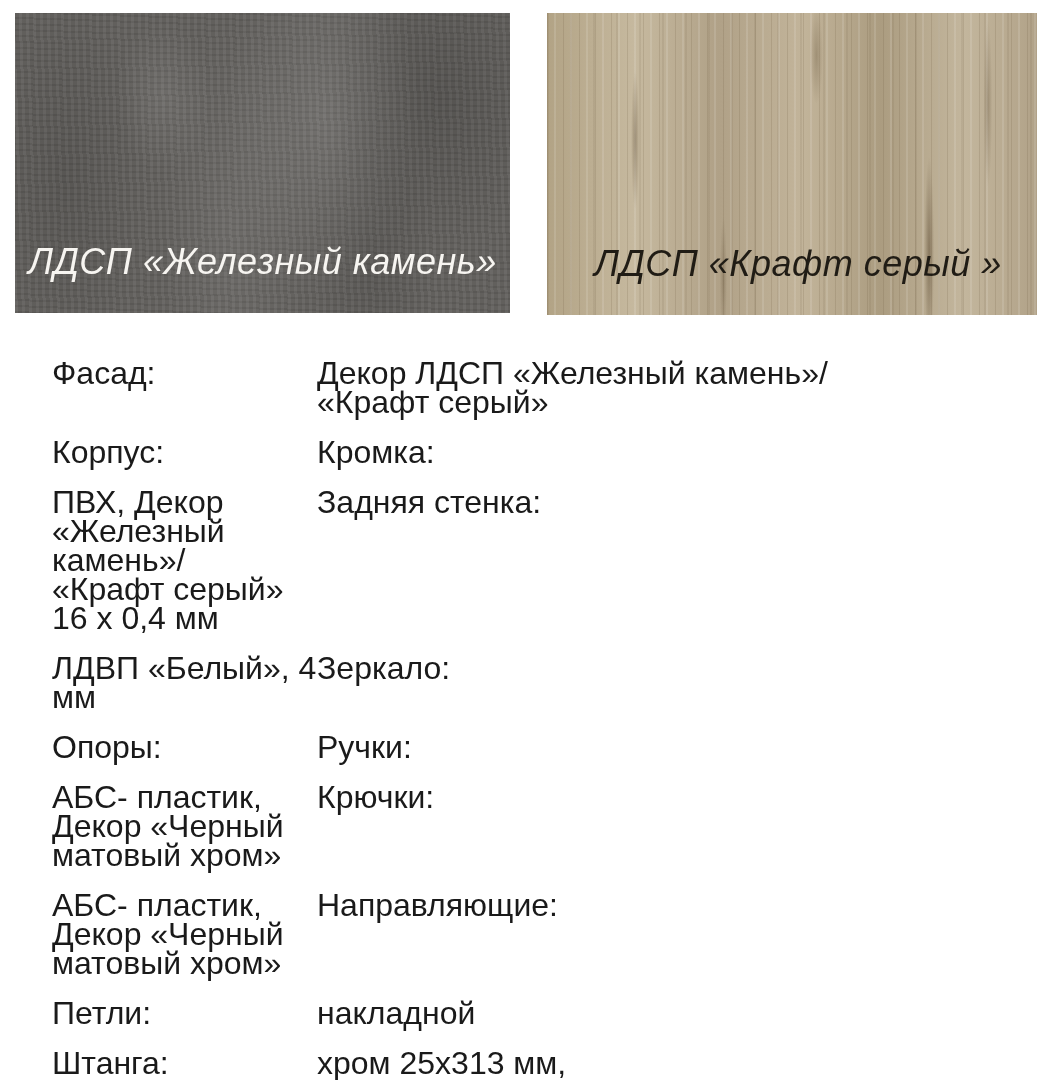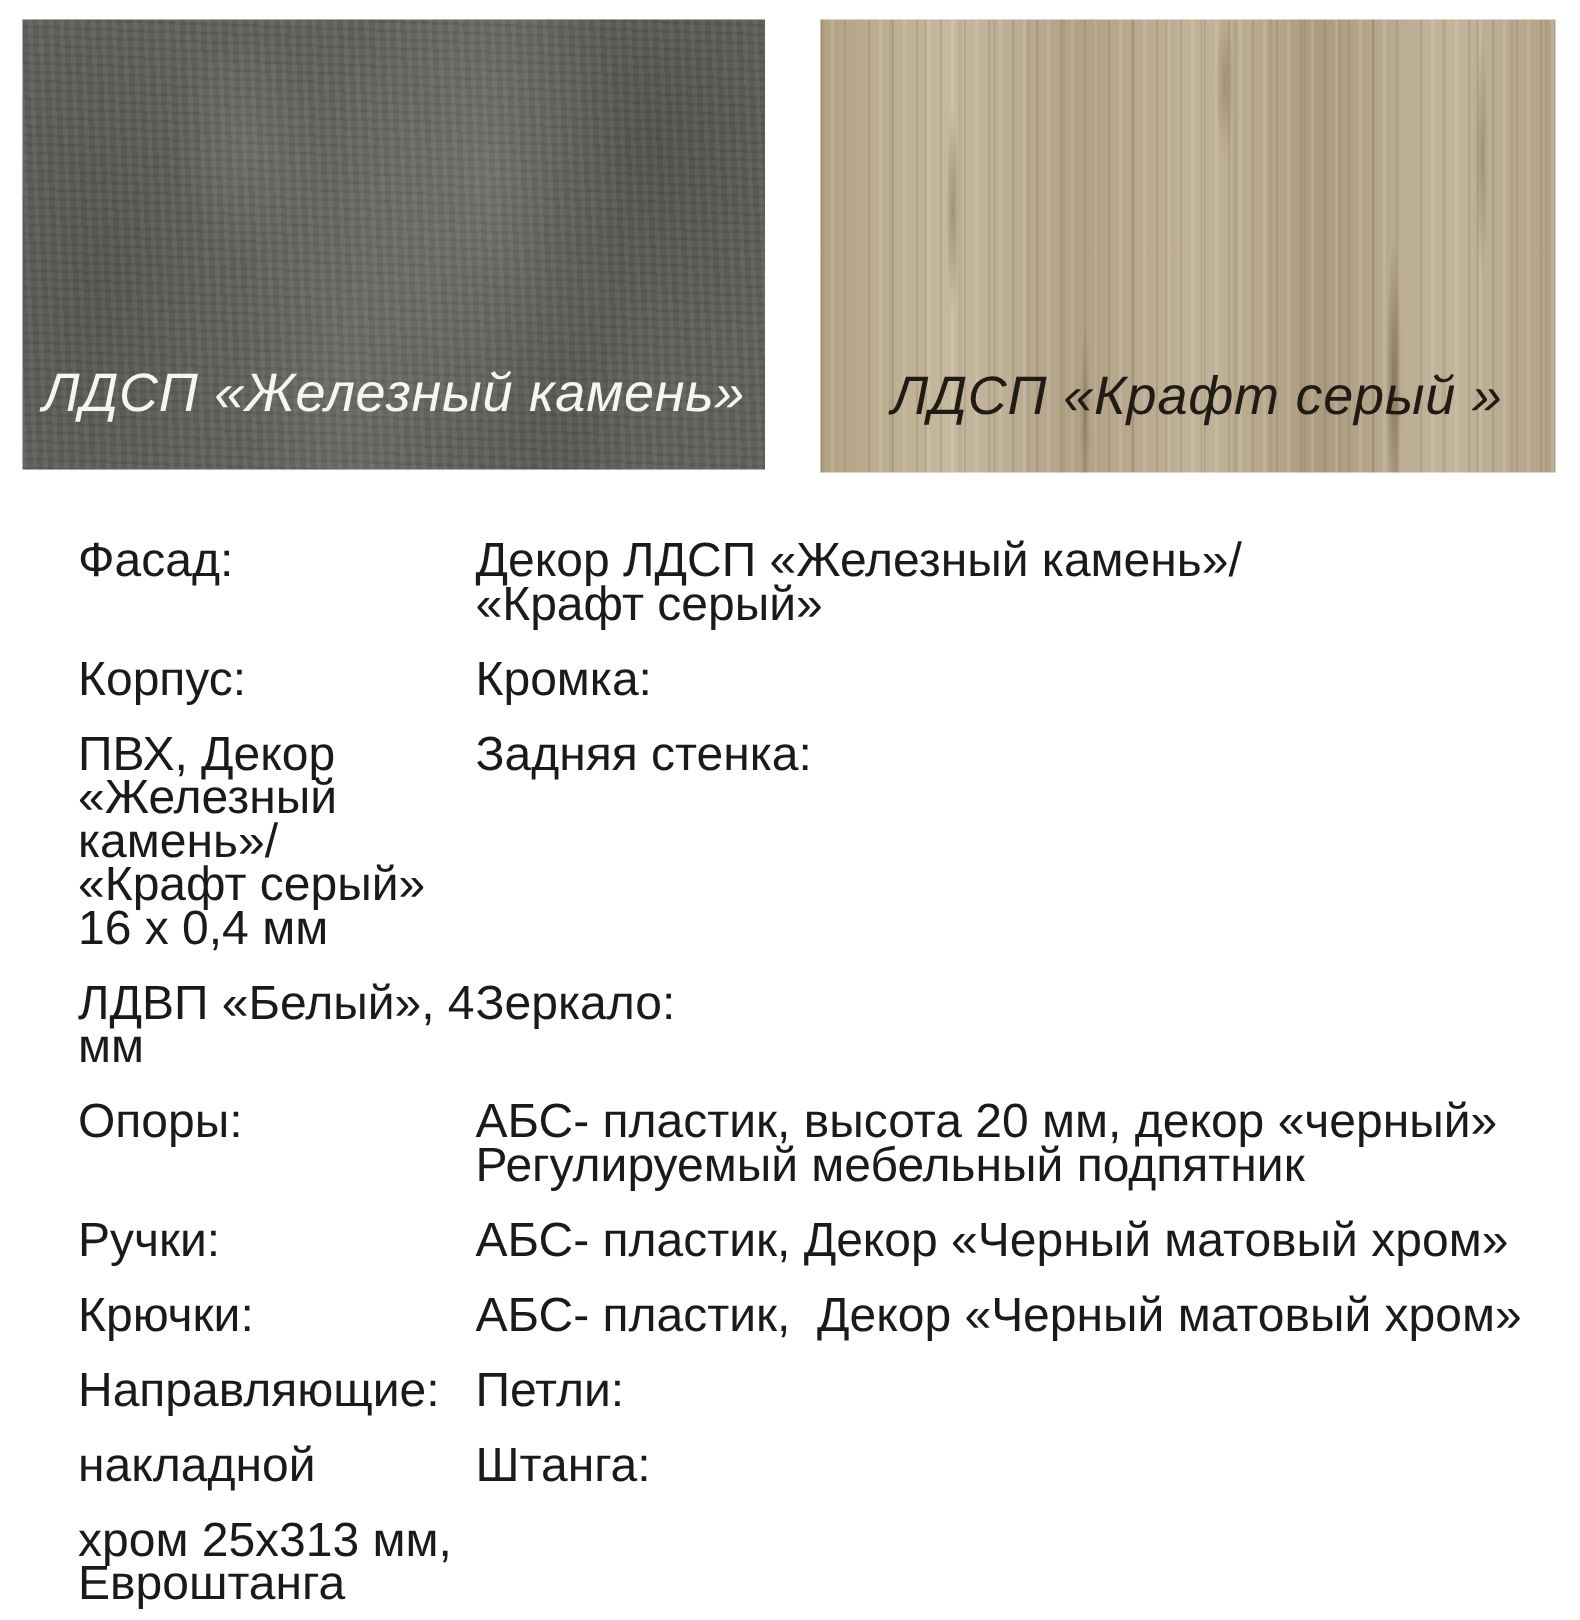--- a/index.html
+++ b/index.html
@@ -101,22 +101,20 @@
     <div class="spec-label">Кромка:</div>
     <div class="spec-value">ПВХ, Декор «Железный камень»/
 «Крафт серый»  16 х 0,4 мм</div>
 
     <div class="spec-label">Задняя стенка:</div>
     <div class="spec-value">ЛДВП «Белый», 4 мм</div>
 
     <div class="spec-label">Зеркало:</div>
 
     <div class="spec-label">Опоры:</div>
-    <div class="spec-value">АБС- пластик, высота 20 мм, декор «черный»
-Регулируемый мебельный подпятник</div>
 
     <div class="spec-label">Ручки:</div>
     <div class="spec-value">АБС- пластик, Декор «Черный матовый хром»</div>
 
     <div class="spec-label">Крючки:</div>
     <div class="spec-value">АБС- пластик,  Декор «Черный матовый хром»</div>
 
     <div class="spec-label">Направляющие:</div>
 
     <div class="spec-label">Петли:</div>

